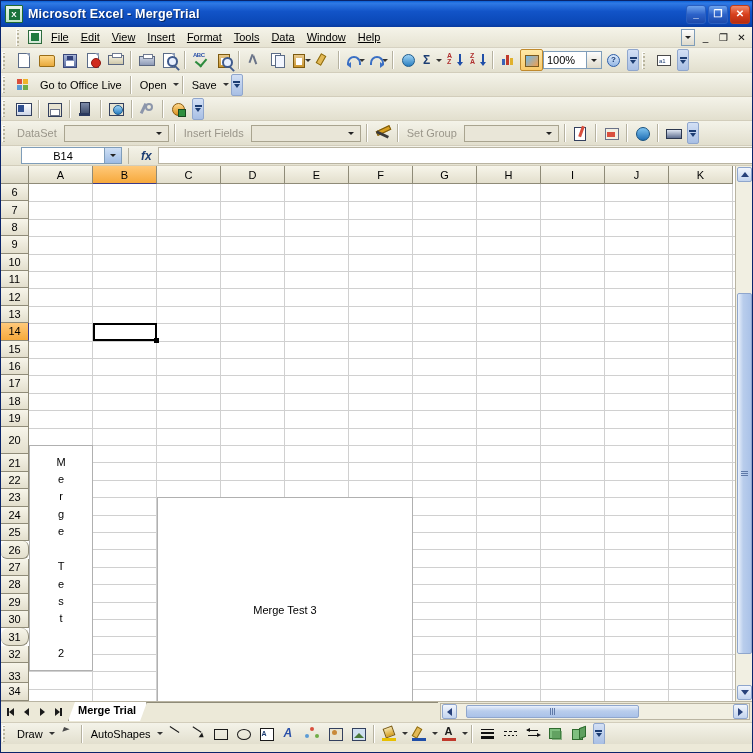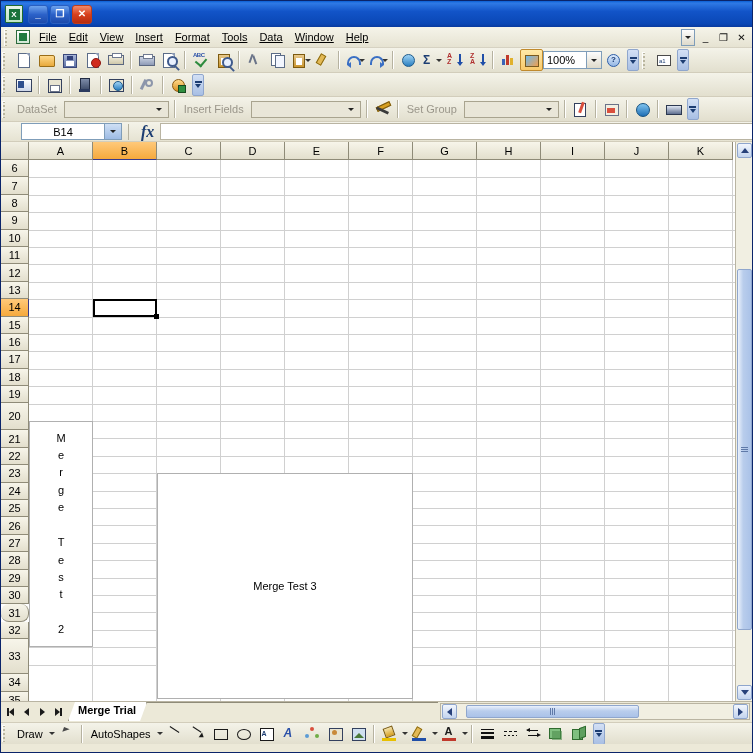--- a/index.html
+++ b/index.html
@@ -31,21 +31,21 @@
   .wb{width:20px;height:19px;border:1px solid #2a5fc0;border-radius:3px;
       background:linear-gradient(180deg,#6ea4ee,#2c62c9 50%,#1c4aab);
       color:#fff;font-size:10px;font-weight:bold;display:flex;
       align-items:center;justify-content:center;box-sizing:border-box;}
   .wb.close{background:linear-gradient(180deg,#f08a6a,#d8401d 50%,#b52c10);border-color:#c23c18;}
   .wb span{line-height:1;}
 
   
   .menubar{height:21px;flex:0 0 21px;display:flex;align-items:center;
     background:linear-gradient(180deg,#f5f4ea,#e6e3d2);
-    border-bottom:1px solid #d6d2c2;padding-left:2px;box-sizing:border-box;}
+    border-bottom:1px solid #d6d2c2;padding-left:14px;box-sizing:border-box;}
   .grip{width:6px;height:17px;margin:0 3px 0 1px;
     background-image:linear-gradient(180deg,#fff 0 1px,transparent 1px),
       repeating-linear-gradient(180deg,#b5b098 0 2px,transparent 2px 4px);
     background-position:0 0;background-size:2px 100%;background-repeat:no-repeat,repeat-y;
     border-left:1px solid #fff;opacity:.9;}
   .menu-ico{width:17px;height:16px;margin-right:2px;display:flex;align-items:center;justify-content:center;}
   .menu-ico b{display:block;width:12px;height:12px;background:linear-gradient(180deg,#ffffff,#cfe6d4);
     border:1px solid #2d6b3c;font-size:0;position:relative;}
   .menu-ico b:after{content:"";position:absolute;inset:2px;background:#1f7a3f;}
   .menuitem{padding:2px 6px;color:#000;font-size:11px;white-space:nowrap;}
@@ -130,21 +130,21 @@
   .ol-sq i{position:absolute;width:5px;height:5px;display:block;}
 
   
   .fbar{flex:0 0 20px;height:20px;display:flex;align-items:center;
     background:linear-gradient(180deg,#f4f3e9,#e6e3d2);border-bottom:1px solid #d2cdbb;box-sizing:border-box;}
   .namebox{width:84px;height:17px;margin-left:20px;border:1px solid #7f9db9;background:#fff;
     font-size:11px;display:flex;align-items:center;justify-content:center;box-sizing:border-box;}
   .nb-arrow{width:17px;height:17px;background:linear-gradient(180deg,#cfe0f5,#9dbbe4);
     border:1px solid #7f9db9;border-left:none;display:flex;align-items:center;justify-content:center;box-sizing:border-box;}
   .fb-sep{width:1px;height:16px;background:#b6b2a0;margin:0 6px;}
-  .fx{font-style:italic;font-family:Liberation Serif, serif;font-size:16px;color:#1c3d72;font-weight:bold;padding:0 6px;}
+  .fx{font-style:italic;font-family:Liberation Sans, sans-serif;font-size:12px;color:#1c3d72;font-weight:bold;padding:0 6px;}
   .fb-input{flex:1;height:17px;background:#fff;border:1px solid #b9b4a2;border-right:none;margin-right:0;box-sizing:border-box;}
 
   
   .gridwrap{flex:1 1 auto;position:relative;overflow:hidden;background:#fff;}
   .corner{position:absolute;left:0;top:0;width:28px;height:18px;
     background:linear-gradient(180deg,#f2f0e4,#ddd9c6);border-right:1px solid #8f8b78;border-bottom:1px solid #8f8b78;box-sizing:border-box;}
   .colhdr{position:absolute;left:28px;top:0;height:18px;display:flex;}
   .ch{height:18px;background:linear-gradient(180deg,#f7f5ea,#e3dfcd);
     border-right:1px solid #8f8b78;border-bottom:1px solid #8f8b78;
     font-size:11px;display:flex;align-items:center;justify-content:center;box-sizing:border-box;color:#000;}
@@ -202,20 +202,21 @@
 </style>
 </head>
 <body>
 
 <div id="app">
 
   <div class="titlebar">
     <div class="title-ico">
         <i>X</i>
       </div>
+    <div class="title-text">Microsoft Excel - MergeTrial</div>
     <div class="win-btns">
       <div class="wb">
           <span>_</span>
         </div>
       <div class="wb">
           <span>❐</span>
         </div>
       <div class="wb close">
           <span>✕</span>
         </div>
@@ -393,20 +394,44 @@
           <span style="position:absolute;left:2px;top:3px;width:12px;height:9px;border:1px solid #4a4a4a;background:#fff;"></span>
           <span style="position:absolute;left:4px;top:6px;font-size:6px;color:#1c3d72;">a1</span>
         </span>
       </div>
     <div class="tb-overflow">
         <div class="bar"></div>
         <div class="car"></div>
       </div>
   </div>
 
+  <div class="tbrow tb-ol">
+    <div class="grip"></div>
+    <div class="tbtn">
+        <span class="ic">
+          <span class="ol-sq">
+            <i style="left:0;top:0;background:#d94f3d;"></i>
+            <i style="left:6px;top:0;background:#f0b429;"></i>
+            <i style="left:0;top:6px;background:#5b9bd5;"></i>
+            <i style="left:6px;top:6px;background:#70ad47;"></i>
+          </span>
+        </span>
+      </div>
+    <div class="olabel">Go to Office Live</div>
+    <div class="sep"></div>
+    <div class="olabel">Open</div>
+    <div class="dd"></div>
+    <div class="sep"></div>
+    <div class="olabel">Save</div>
+    <div class="dd"></div>
+    <div class="tb-overflow">
+        <div class="bar"></div>
+        <div class="car"></div>
+      </div>
+  </div>
 
   <div class="tbrow" style="height:24px">
     <div class="grip"></div>
     <div class="tbtn">
         <span class="ic">
           <span style="position:absolute;left:1px;top:2px;width:14px;height:11px;background:linear-gradient(180deg,#fff,#cdd6e8);border:1px solid #33405e;"></span>
           <span style="position:absolute;left:3px;top:4px;width:6px;height:7px;background:#2f4f8f;"></span>
         </span>
       </div>
     <div class="sep"></div>
@@ -615,42 +640,42 @@
         </div>
         <div class="rh" style="height: 17.4px;">
           <span>23</span>
         </div>
         <div class="rh" style="height: 17.4px;">
           <span>24</span>
         </div>
         <div class="rh" style="height: 17.4px;">
           <span>25</span>
         </div>
-        <div class="rh" style="height: 17.4px;">
+        <div class="rh" style="height: 17.4px; border-radius: 6px;">
           <span>26</span>
         </div>
         <div class="rh" style="height: 17.4px;">
           <span>27</span>
         </div>
         <div class="rh" style="height: 17.4px;">
           <span>28</span>
         </div>
         <div class="rh" style="height: 17.4px;">
           <span>29</span>
         </div>
         <div class="rh" style="height: 17.4px;">
           <span>30</span>
         </div>
         <div class="rh" style="height: 17.4px; border-radius: 8px;">
           <span>31</span>
         </div>
         <div class="rh" style="height: 17.4px;">
           <span>32</span>
         </div>
-        <div class="rh" style="height: 35px;">
+        <div class="rh" style="height: 20px; align-items: flex-end;">
           <span>33</span>
         </div>
         <div class="rh" style="height: 17.4px;">
           <span>34</span>
         </div>
         <div class="rh" style="height: 17.4px;">
           <span>35</span>
         </div>
       </div>
     <div class="cells" id="cells">

